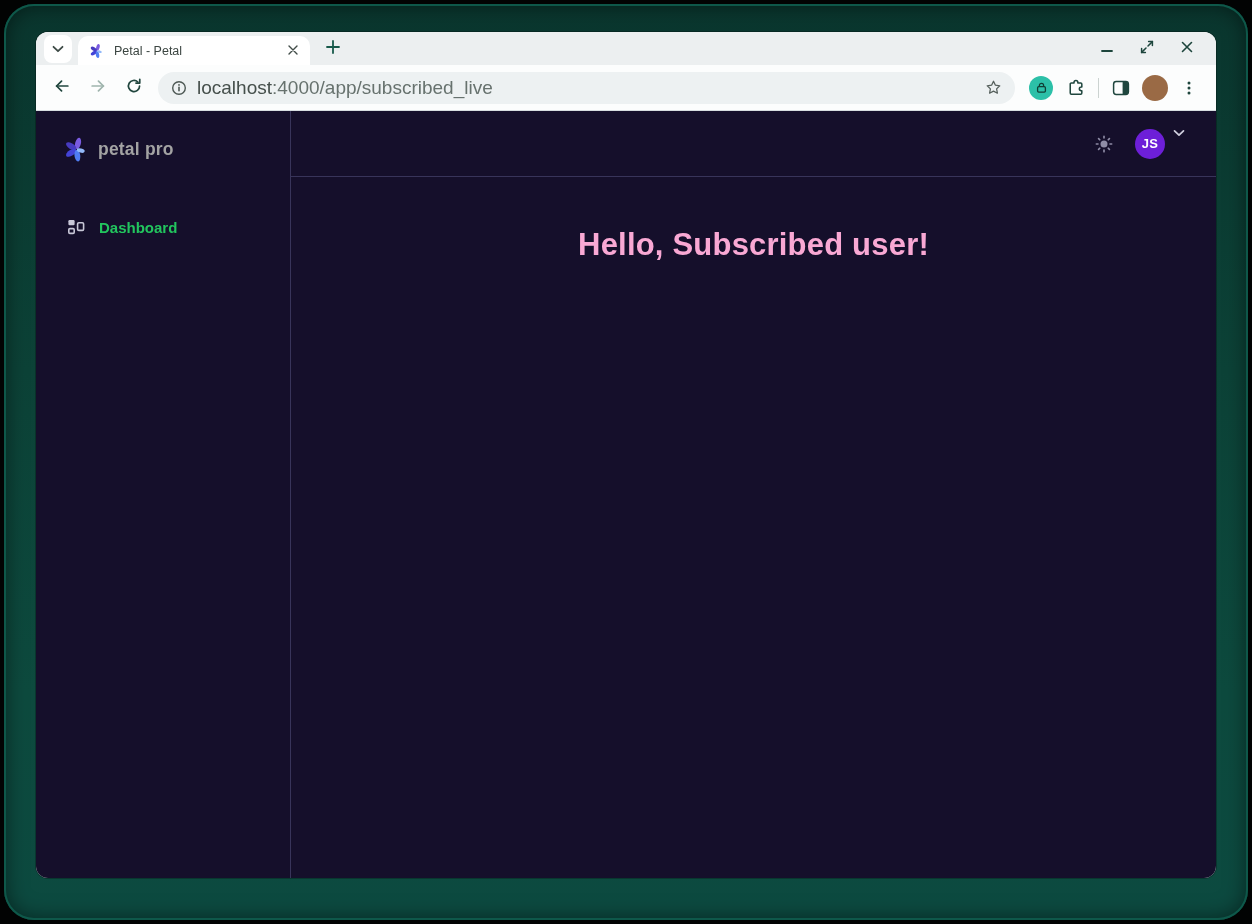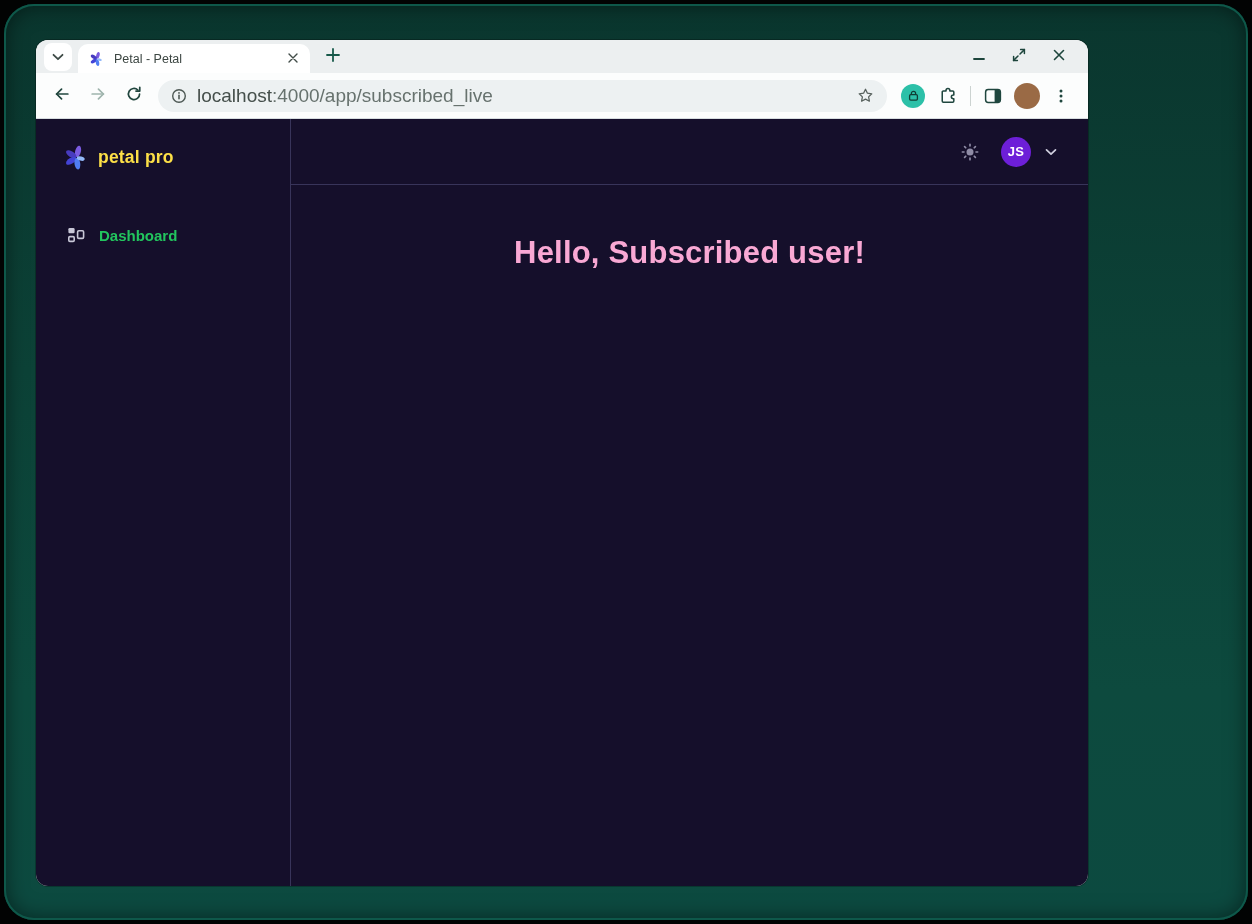--- a/index.html
+++ b/index.html
@@ -13,21 +13,21 @@
 
   
   .frame {
     position:absolute; inset:4px; border-radius:30px;
     background:linear-gradient(180deg,#0a362e 0%,#0c4237 40%,#0d4a3e 75%,#0c4a40 100%);
     box-shadow: inset 0 0 0 2px #0e584a, inset 0 0 22px rgba(0,0,0,.55);
   }
 
   
   .window {
-    position:absolute; left:36px; top:40px; width:1052px; height:846px;
+    position:absolute; left:36px; top:32px; width:1180px; height:846px;
     border-radius:12px; overflow:hidden; background:#fcfdfd;
     display:flex; flex-direction:column;
     box-shadow:0 0 0 1px rgba(0,0,0,.25);
   }
 
   
   .tabstrip {
     flex:0 0 33px; background:#eceff0;
     display:flex; align-items:center; padding-left:6px; position:relative;
   }
@@ -105,38 +105,38 @@
   }
 
   
   .app { flex:1 1 auto; min-height:0; background:#150f2b; display:flex; }
   .sidebar {
     flex:0 0 255px; width:255px; border-right:1px solid #38345a;
     display:flex; flex-direction:column; padding-top:22px;
   }
   .logo-row { display:flex; align-items:center; gap:8px; padding-left:27px; height:32px; margin-bottom:42px; }
   .logo-mark { width:27px; height:27px; flex:0 0 auto; }
-  .logo-text { color:#fde047; font-weight:800; font-size:17.5px; letter-spacing:.2px; }
+  .logo-text { color:#a3a3a3; font-weight:800; font-size:17.5px; letter-spacing:.2px; }
   .nav-col { display:flex; flex-direction:column; }
   .nav-item {
     display:flex; align-items:center; gap:13px; padding-left:30px; height:40px;
     color:#22c55e; font-size:15px; font-weight:600; text-decoration:none; cursor:pointer;
   }
   .nav-ico { width:20px; height:20px; color:#c8c7d7; display:flex; align-items:center; justify-content:center; flex:0 0 auto; }
 
   .main { flex:1 1 auto; display:flex; flex-direction:column; min-width:0; }
   .topbar {
     flex:0 0 66px; border-bottom:1px solid #38345a;
     display:flex; align-items:center; justify-content:flex-end; gap:17px; padding-right:31px;
   }
   .theme-btn {
     width:28px; height:28px; border:none; background:transparent; cursor:pointer;
     display:flex; align-items:center; justify-content:center; color:#8f8ca6;
   }
-  .user-group { display:flex; align-items:center; gap:14px; cursor:pointer; }
+  .user-group { display:flex; align-items:flex-start; gap:8px; cursor:pointer; }
   .avatar {
     width:30px; height:30px; border-radius:50%; background:#6d1fd8;
     color:#ffffff; font-weight:700; font-size:13px;
     display:flex; align-items:center; justify-content:center; letter-spacing:.3px;
   }
   .user-chev { color:#cfcede; display:flex; align-items:center; }
 
   .content { flex:1 1 auto; }
   .heading {
     margin-top:50px; text-align:center; color:#f9a8d4;

